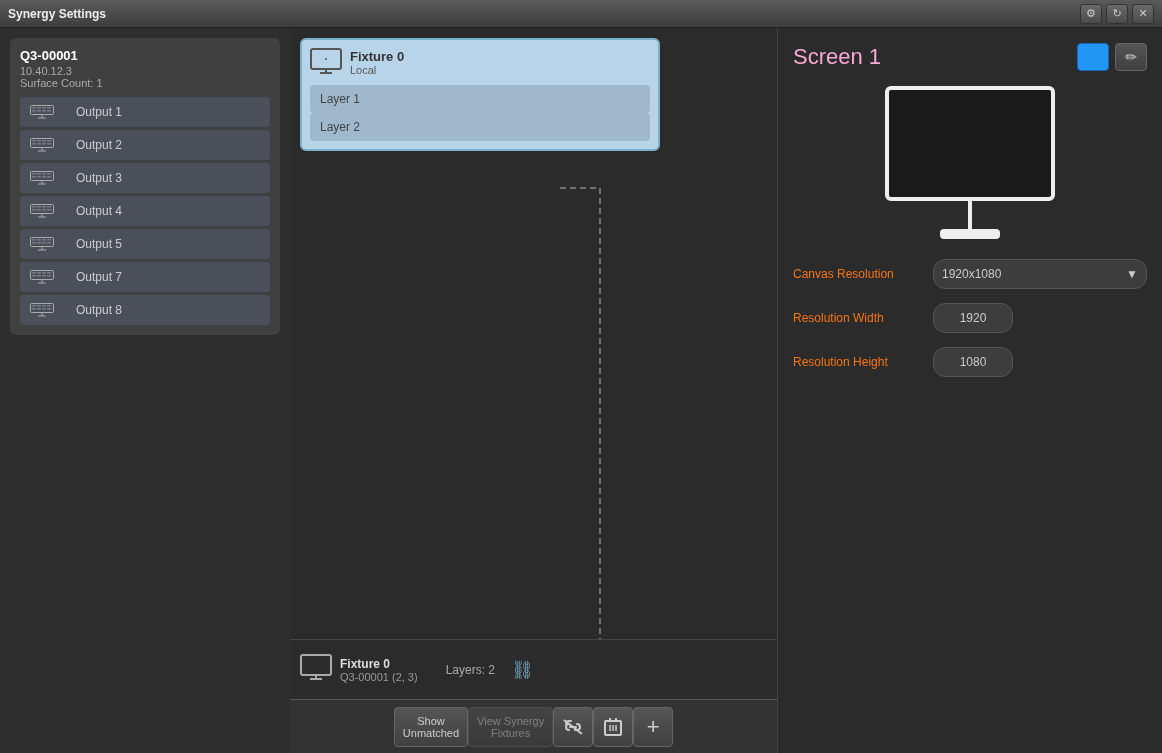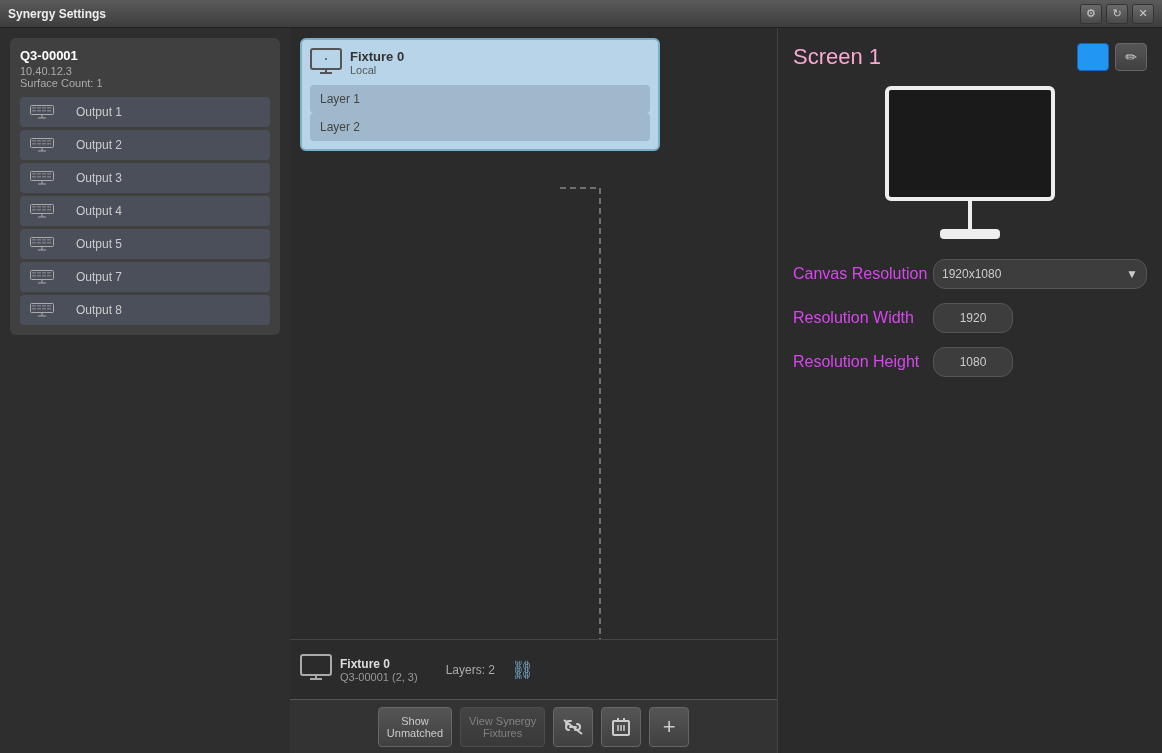--- a/index.html
+++ b/index.html
@@ -225,21 +225,20 @@
     }
 
     
     .bottom-toolbar {
       background: #333;
       border-top: 1px solid #555;
       height: 54px;
       display: flex;
       align-items: center;
       justify-content: center;
-      gap: 8px;
       padding: 0 10px;
     }
 
     .toolbar-btn {
       background: linear-gradient(to bottom, #555, #404040);
       border: 1px solid #666;
       border-radius: 4px;
       color: #ccc;
       font-size: 11px;
       cursor: pointer;
@@ -344,22 +343,22 @@
       border-radius: 4px;
     }
 
     
     .resolution-row {
       display: flex;
       align-items: center;
       margin-bottom: 14px;
     }
     .resolution-label {
-      color: #d946ef;
-      font-size: 16px;
+      color: #f97316;
+      font-size: 12px;
       width: 140px;
       flex-shrink: 0;
     }
     .resolution-dropdown {
       flex: 1;
       background: #3d3d3d;
       border: 1px solid #555;
       border-radius: 12px;
       color: #ccc;
       height: 30px;

